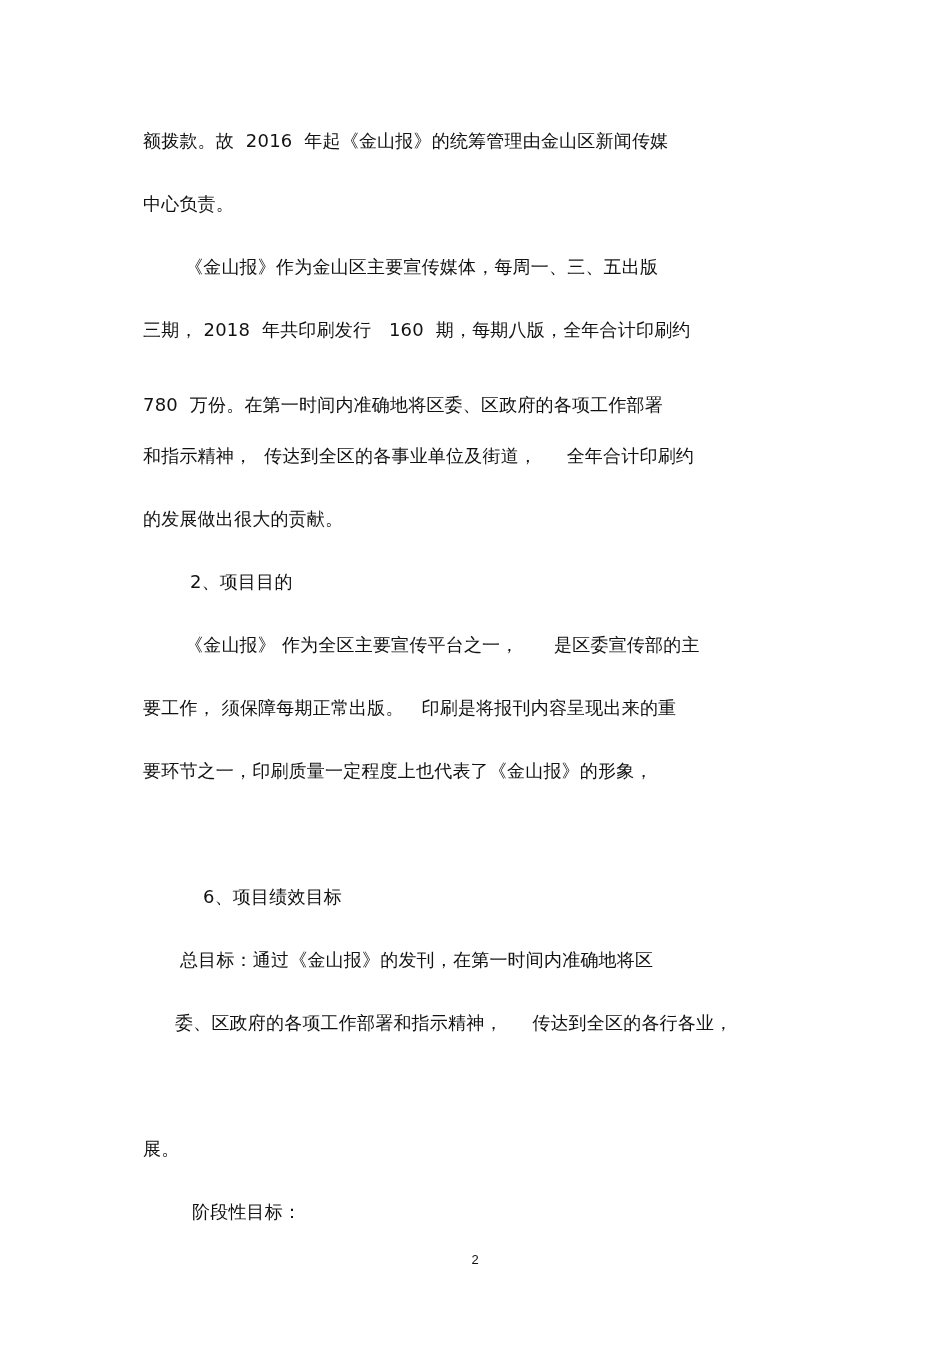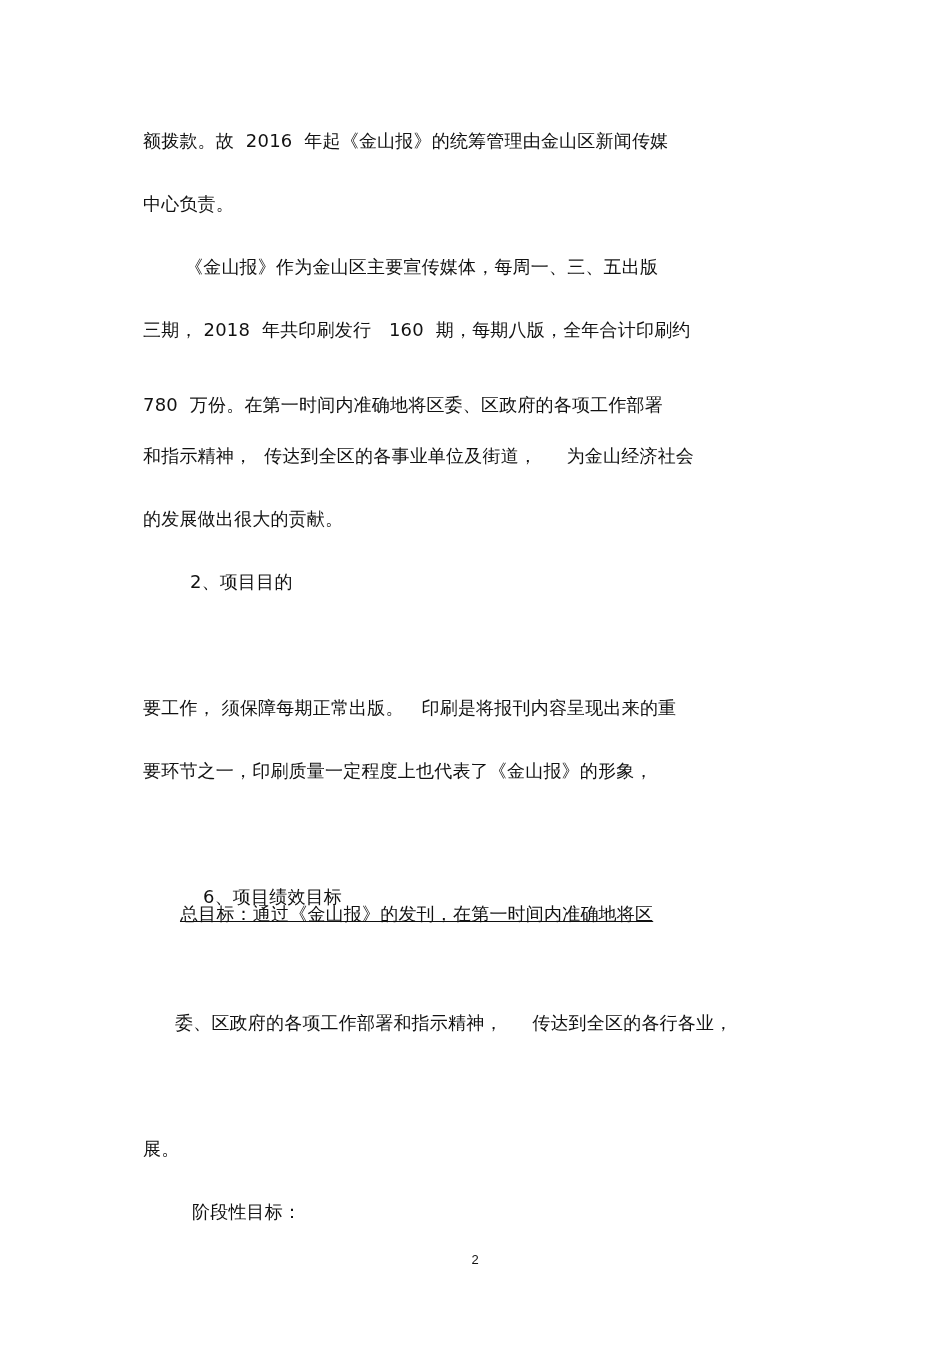--- a/index.html
+++ b/index.html
@@ -44,25 +44,26 @@
   </style>
 </head>
 <body>
 
 <div class="page">
   <div class="line" style="left:143px;top:127px;">额拨款。故  2016  年起《金山报》的统筹管理由金山区新闻传媒</div>
   <div class="line" style="left:143px;top:190px;">中心负责。</div>
   <div class="line" style="left:185px;top:253px;">《金山报》作为金山区主要宣传媒体，每周一、三、五出版</div>
   <div class="line" style="left:143px;top:316px;">三期， 2018  年共印刷发行   160  期，每期八版，全年合计印刷约</div>
   <div class="line" style="left:143px;top:379px;margin-top:12px;">780  万份。在第一时间内准确地将区委、区政府的各项工作部署</div>
-  <div class="line" style="left:143px;top:442px;">和指示精神，  传达到全区的各事业单位及街道，     为金山经济社会</div>
+  <div class="line" style="left:143px;top:442px;">和指示精神，  传达到全区的各事业单位及街道，     全年合计印刷约</div>
   <div class="line" style="left:143px;top:505px;text-align:right;">的发展做出很大的贡献。</div>
   <div class="line" style="left:190px;top:568px;">2、项目目的</div>
+  <div class="line" style="left:185px;top:631px;">《金山报》 作为全区主要宣传平台之一，      是区委宣传部的主</div>
   <div class="line" style="left:143px;top:694px;">要工作， 须保障每期正常出版。   印刷是将报刊内容呈现出来的重</div>
   <div class="line" style="left:143px;top:757px;">要环节之一，印刷质量一定程度上也代表了《金山报》的形象，</div>
   <div class="line" style="left:203px;top:883px;">6、项目绩效目标</div>
-  <div class="line" style="left:180px;top:900px;text-decoration:underline;">总目标：通过《金山报》的发刊，在第一时间内准确地将区</div>
+  <div class="line" style="left:180px;top:946px;">总目标：通过《金山报》的发刊，在第一时间内准确地将区</div>
   <div class="line" style="left:143px;top:1009px;margin-left:32px;">委、区政府的各项工作部署和指示精神，     传达到全区的各行各业，</div>
   <div class="line" style="left:143px;top:1135px;">展。</div>
   <div class="line" style="left:192px;top:1198px;">阶段性目标：</div>
 
   <div class="page-number">2</div>
 </div>
 
 </body></html>

